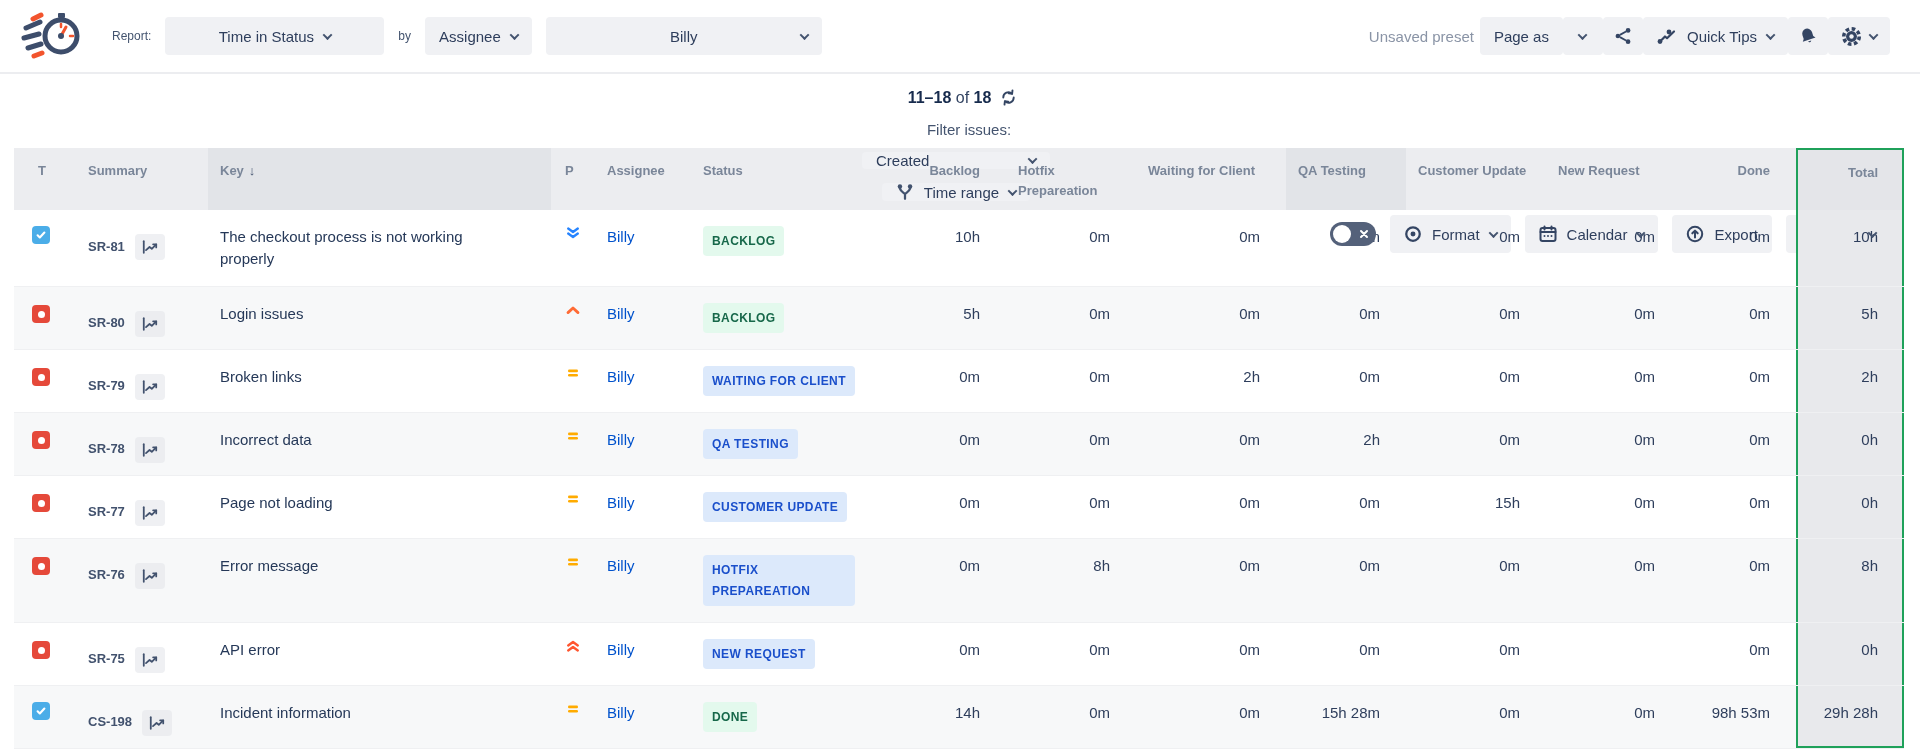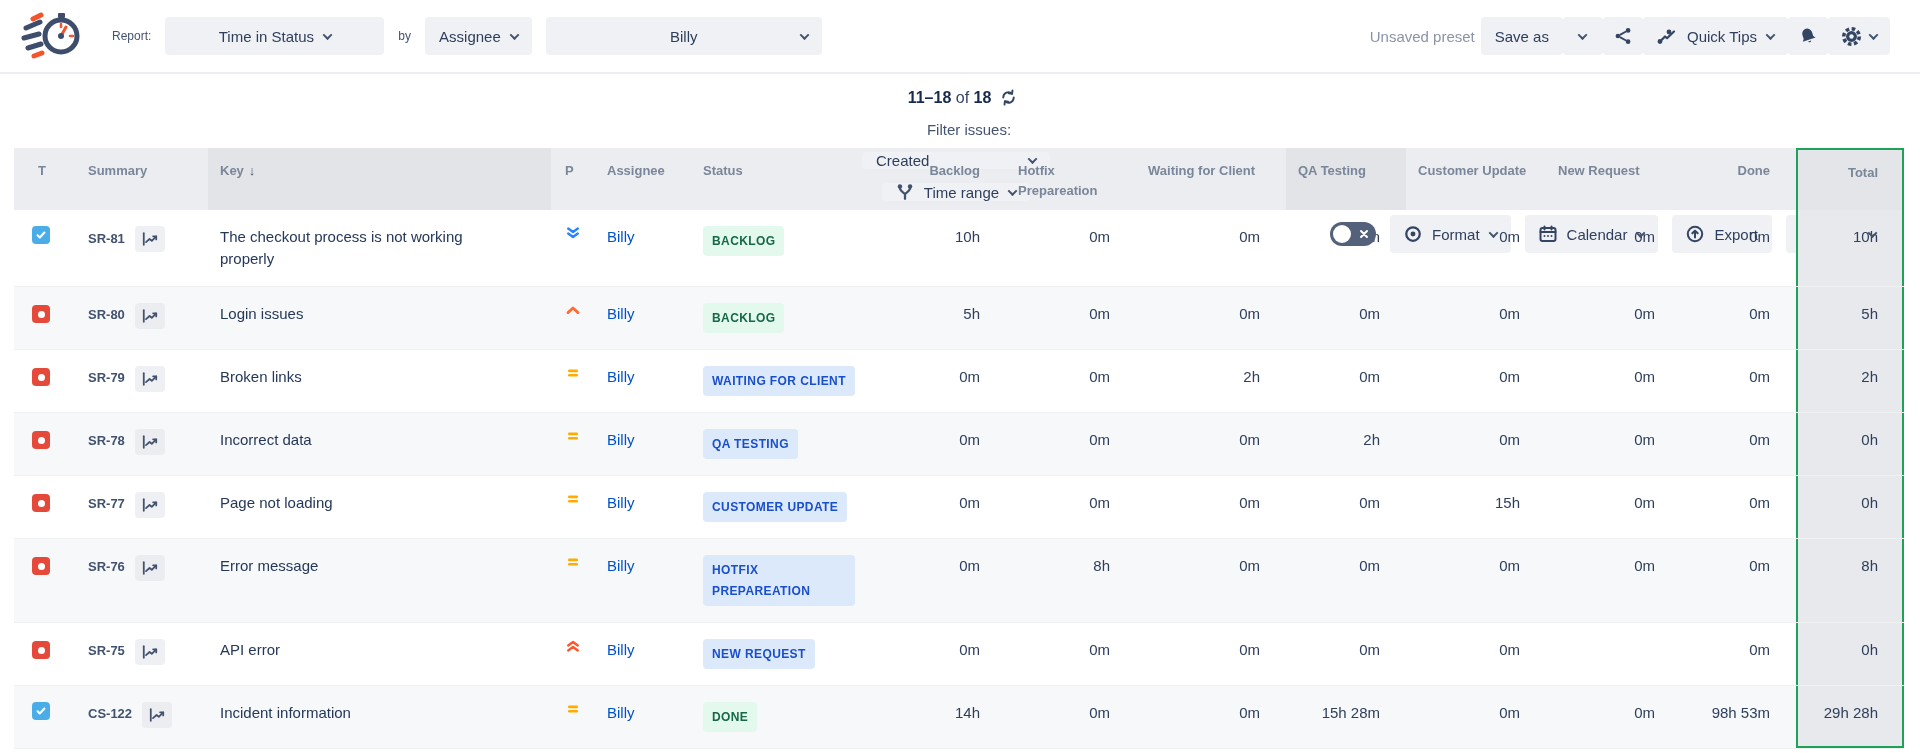--- a/index.html
+++ b/index.html
@@ -49,21 +49,21 @@
   .th.total-h { background:#E4E5E9; border:2px solid #1FA15A; border-bottom:none; text-align:right; padding-right:24px; }
   .th.c0 { padding-left:24px; }
   .th.c3 { padding-left:14px; }
 
   .t-row { display:grid; grid-template-columns:var(--cols); align-items:start;
     border-bottom:1px solid #EFF0F2; min-height:55px; background:#fff; }
   .t-row.alt { background:#F7F8F9; }
   .td { padding:16px 12px; font-size:15px; color:#253858; line-height:1.45; }
   .td.num { text-align:right; padding-right:26px; color:#2E3E5C; }
   .td.c0 { padding-left:18px; padding-top:15px; }
-  .td.key { display:flex; align-items:center; gap:10px; padding-top:16px; padding-bottom:8px;
+  .td.key { display:flex; align-items:center; gap:10px; padding-top:24px; padding-bottom:8px;
     font-size:13px; font-weight:bold; color:#42526E; }
   .td.summary span { display:inline-block; max-width:280px; }
   .td.prio { padding-top:15px; padding-left:14px; }
   .assignee-link { color:#0052CC; text-decoration:none; cursor:pointer; }
   .td.total { align-self:stretch; background:#E8E9EC; border-left:2px solid #1FA15A; border-right:2px solid #1FA15A;
     text-align:right; padding-right:24px; color:#2E3E5C; }
   .t-row.last .td.total { border-bottom:2px solid #1FA15A; }
 
   .ticon { width:18px; height:18px; border-radius:4px; display:inline-flex; align-items:center; justify-content:center; }
   .ticon.task { background:#4BADE8; }
@@ -110,21 +110,21 @@
     <span class="chev"></span>
   </div>
   <div class="dd dd-subject">
     <span>Billy</span>
     <span class="chev"></span>
   </div>
 
   <div class="topbar-right">
     <span class="preset">Unsaved preset</span>
     <button class="btn">
-      <span>Save as</span>
+      <span>Page as</span>
     </button>
     <button class="btn icon-only">
       <span class="chev"></span>
     </button>
     <button class="btn icon-only">
       <svg width="18" height="18" viewBox="0 0 16 16">
         <circle cx="12.5" cy="3" r="2.1" fill="#344563"></circle>
           <circle cx="3.5" cy="8" r="2.1" fill="#344563"></circle>
           <circle cx="12.5" cy="13" r="2.1" fill="#344563"></circle>
         <path d="M5.3 7 L10.7 4 M5.3 9 L10.7 12" stroke="#344563" stroke-width="1.6" fill="none"></path>
@@ -472,21 +472,21 @@
         <div class="td num">0m</div>
         <div class="td num total">0h</div>
       </div>
       <div class="t-row alt last">
         <div class="td c0"><span class="ticon task">
             <svg width="12" height="12" viewBox="0 0 12 12">
               <path d="M2.6 6.3 l2.2 2.2 4.6-5" stroke="#fff" stroke-width="2.1" fill="none" stroke-linecap="round" stroke-linejoin="round"></path>
             </svg>
           </span></div>
         <div class="td key">
-          <span>CS-122</span>
+          <span>CS-198</span>
           <button class="trend-btn">
             <svg width="16" height="14" viewBox="0 0 18 15">
               <path d="M2 1 v13" stroke="#42526E" stroke-width="2" stroke-linecap="round" fill="none"></path>
               <path d="M4.5 11 l4-3.5 2.5 2 5-5" stroke="#42526E" stroke-width="2" fill="none" stroke-linecap="round" stroke-linejoin="round"></path>
               <path d="M12.5 4.5 h3.5 v3.5" stroke="#42526E" stroke-width="2" fill="none" stroke-linecap="round" stroke-linejoin="round"></path>
             </svg>
           </button>
         </div>
         <div class="td summary"><span>Incident information</span></div>
         <div class="td prio"><span><svg width="16" height="16" viewBox="0 0 16 16">

